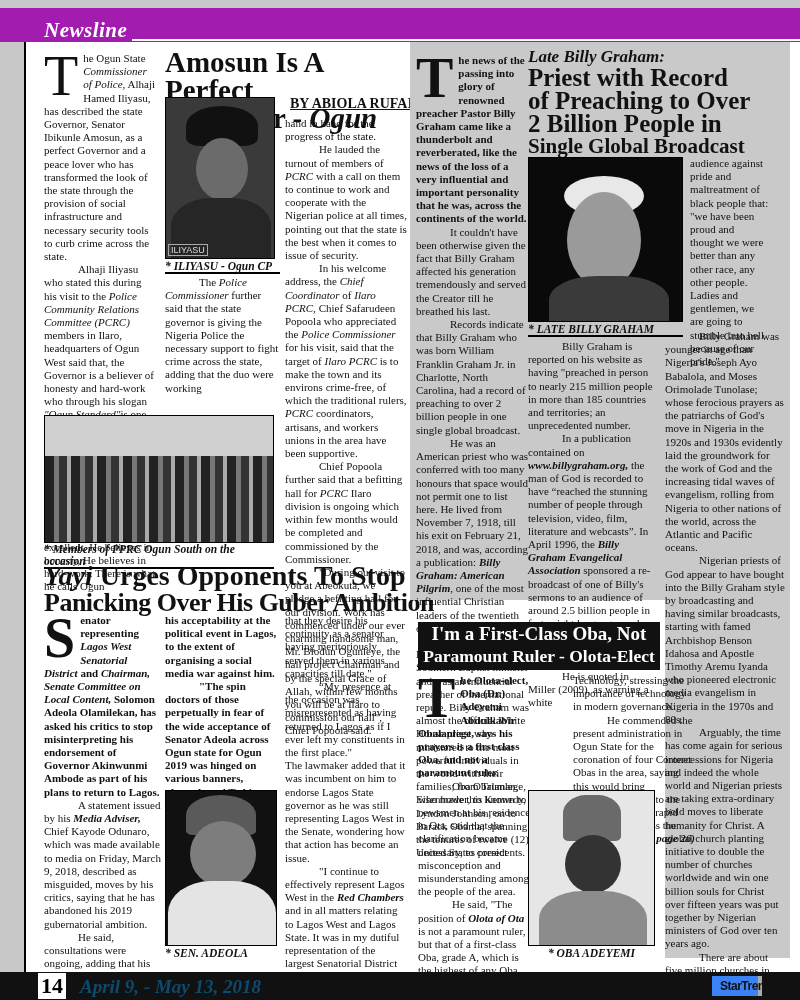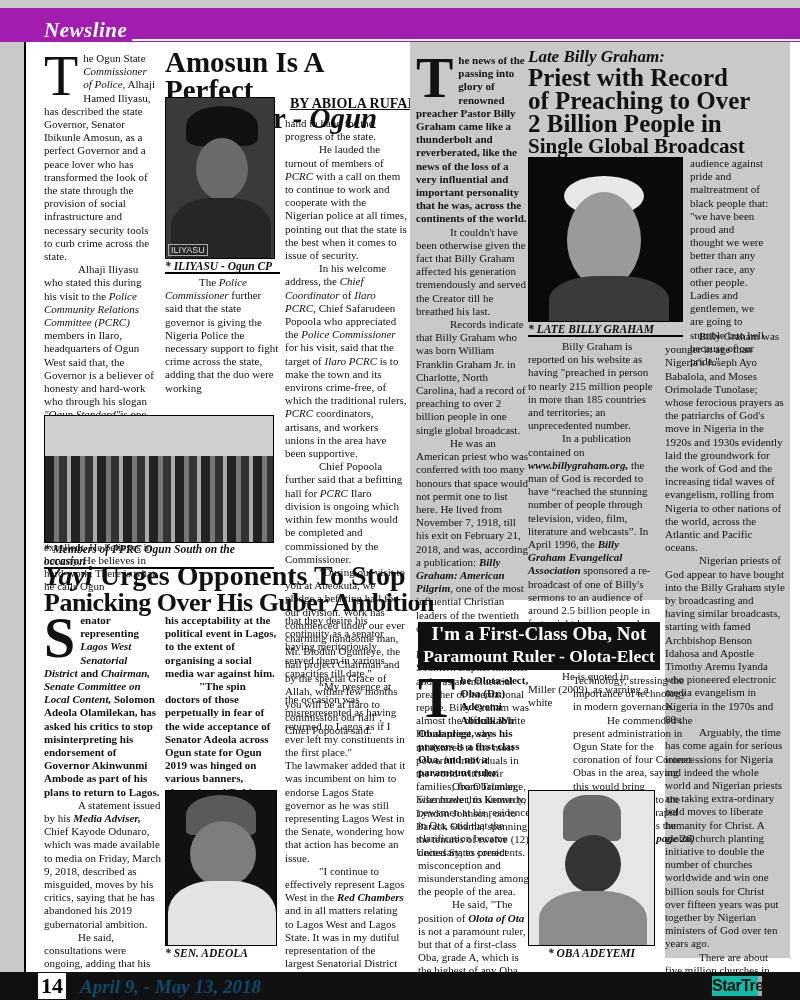--- a/index.html
+++ b/index.html
@@ -9,21 +9,21 @@
   .topbar { position: absolute; left: 0; top: 8px; width: 800px; height: 34px; background: #a21caf; }
   .section-title { position: absolute; left: 44px; top: 10px; color: #fff; font-size: 21px; font-weight: bold; font-style: italic; letter-spacing: 0.5px; }
   .section-rule { position: absolute; left: 132px; right: 0; top: 31px; height: 2px; background: #fff; }
 
   .left-strip { position: absolute; left: 0; top: 42px; width: 24px; height: 930px; background: #c8c8c8; }
   .page { position: absolute; left: 24px; top: 42px; width: 776px; height: 930px; background: #fff; border-left: 2px solid #000; }
 
   .bottombar { position: absolute; left: 0; top: 972px; width: 800px; height: 28px; background: #111; }
   .page-num { position: absolute; left: 38px; top: 973px; width: 28px; height: 26px; background: #fff; color: #000; font-size: 22px; font-weight: bold; text-align: center; line-height: 26px; }
   .issue-date { position: absolute; left: 80px; top: 976px; color: #0c4a6e; font-size: 19px; font-weight: bold; font-style: italic; }
-  .logo { position: absolute; left: 712px; top: 976px; width: 50px; height: 20px; background: #14b8a6; color: #111; font-family: "Liberation Sans", sans-serif; font-weight: bold; font-size: 16px; text-align: center; line-height: 20px; letter-spacing: -0.5px; border-right: 4px solid #aaa; }
+  .logo { position: absolute; left: 712px; top: 976px; width: 50px; height: 20px; background: #3b82f6; color: #111; font-family: "Liberation Sans", sans-serif; font-weight: bold; font-size: 12px; text-align: center; line-height: 20px; letter-spacing: -0.5px; border-right: 4px solid #aaa; padding-left: 8px; }
 
   .col { position: absolute; font-size: 11px; line-height: 13.2px; text-align: left; }
   .col p { margin: 0; }
   .indent { text-indent: 34px; }
   .drop { float: left; font-size: 56px; line-height: 44px; margin: 2px 5px 0 0; font-weight: normal; }
   .drop.bold { font-weight: bold; }
   i { font-style: italic; }
   b { font-weight: bold; }
 
   .headline { position: absolute; font-weight: bold; color: #111; }

